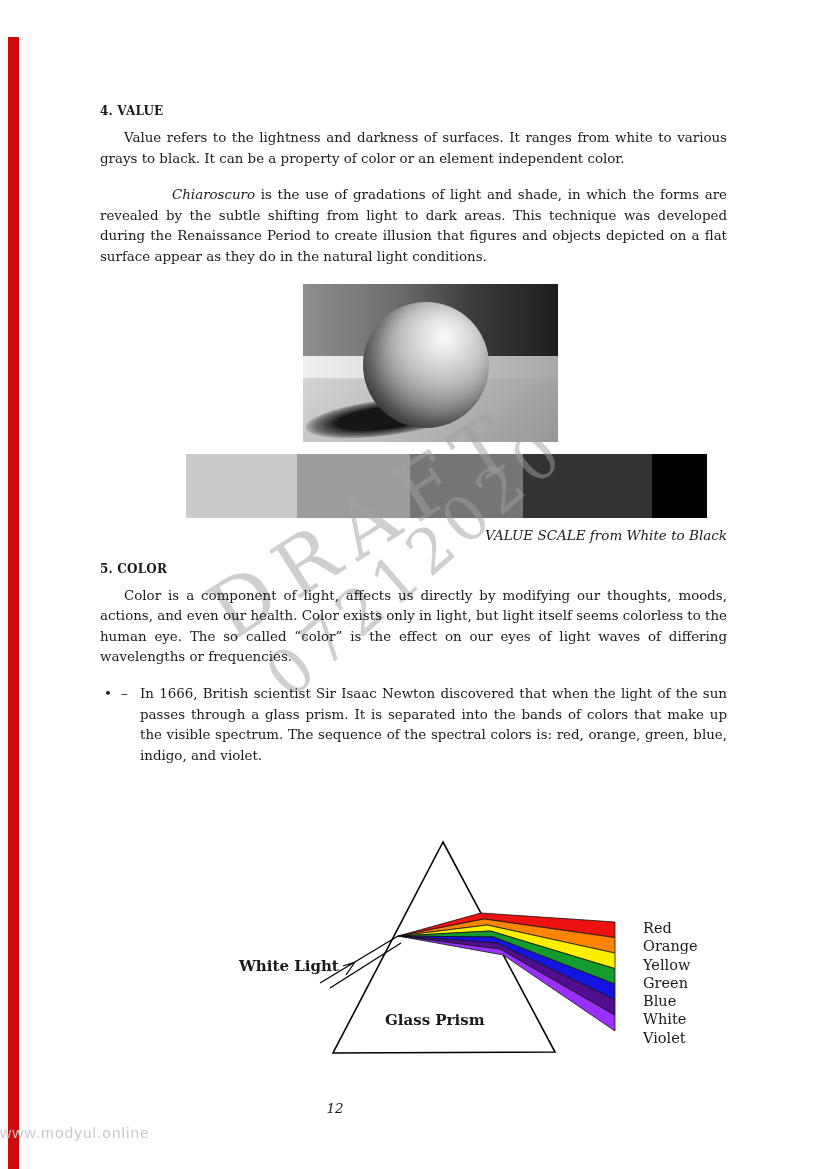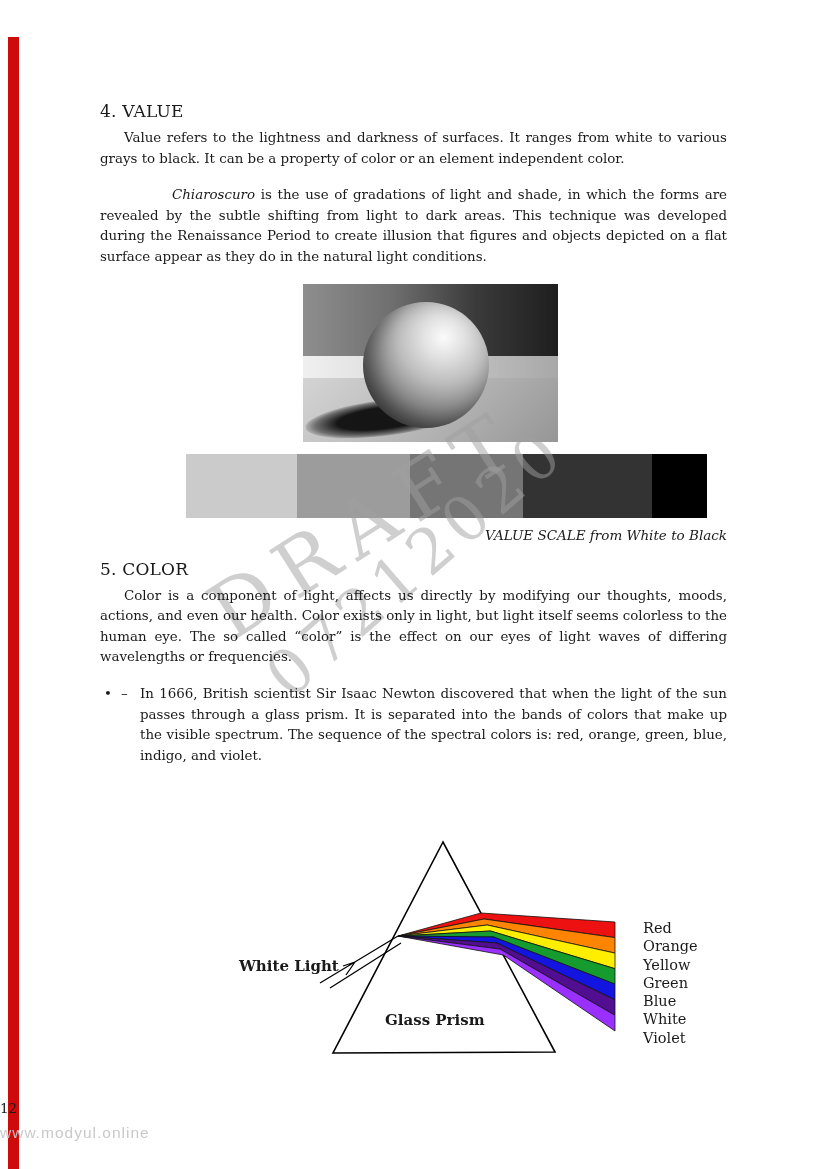--- a/index.html
+++ b/index.html
@@ -4,21 +4,21 @@
 <style>
   html,body{margin:0;padding:0;background:#ffffff;}
   .page{position:relative;width:826px;height:1169px;background:#ffffff;overflow:hidden;
         font-family:"DejaVu Serif",serif;color:#1a1a1a;}
 
   
   .red-rule{position:absolute;left:8px;top:37px;width:11px;height:1132px;background:#ce0b0b;}
 
   
   .content{position:absolute;left:100px;top:96px;width:627px;}
-  .h-num{position:relative;z-index:10;font-size:17px;font-weight:normal;line-height:17px;
+  .h-num{position:relative;z-index:10;font-size:12px;font-weight:bold;line-height:17px;
          letter-spacing:.2px;margin:7px 0 8px 0;}
   .h-color-extra{margin-top:16px;}
   .para{position:relative;z-index:10;font-size:13.4px;line-height:20.6px;text-align:justify;
         text-indent:24px;margin:0 0 16px 0;}
   .italic{font-style:italic;margin-left:48px;}
 
   
   .photo{position:relative;z-index:1;width:255px;height:158px;margin:1px 0 12px 203px;overflow:hidden;}
   .ph-top{position:absolute;left:0;top:0;width:100%;height:46%;
           background:linear-gradient(to right,#8e8e8e,#6f6f6f 35%,#3a3a3a 68%,#1e1e1e 100%);}
@@ -57,21 +57,21 @@
       transform:rotate(-41deg);transform-origin:0 100%;}
 
   
   .prism-svg{position:absolute;left:250px;top:835px;}
   .lbl{position:absolute;font-weight:bold;font-size:15px;line-height:17px;white-space:nowrap;}
   .lbl-white-light{left:239px;top:958px;}
   .lbl-glass-prism{left:385px;top:1012px;}
   .spectrum-list{position:absolute;left:643px;top:919px;font-size:14.5px;line-height:18.3px;}
 
   
-  .page-num{position:absolute;left:0;top:1100px;width:670px;font-size:13.5px;}
+  .page-num{position:absolute;left:0;top:1100px;width:670px;text-align:center;font-size:13.5px;font-style:italic;}
   .site-url{position:absolute;left:0;top:1124px;width:826px;text-align:left;
             font-family:"Liberation Sans",sans-serif;font-size:15.5px;letter-spacing:1px;color:#c9c9c9;}
 </style>
 </head>
 <body>
 
 <div class="page">
 
   <div class="red-rule"></div>
 

